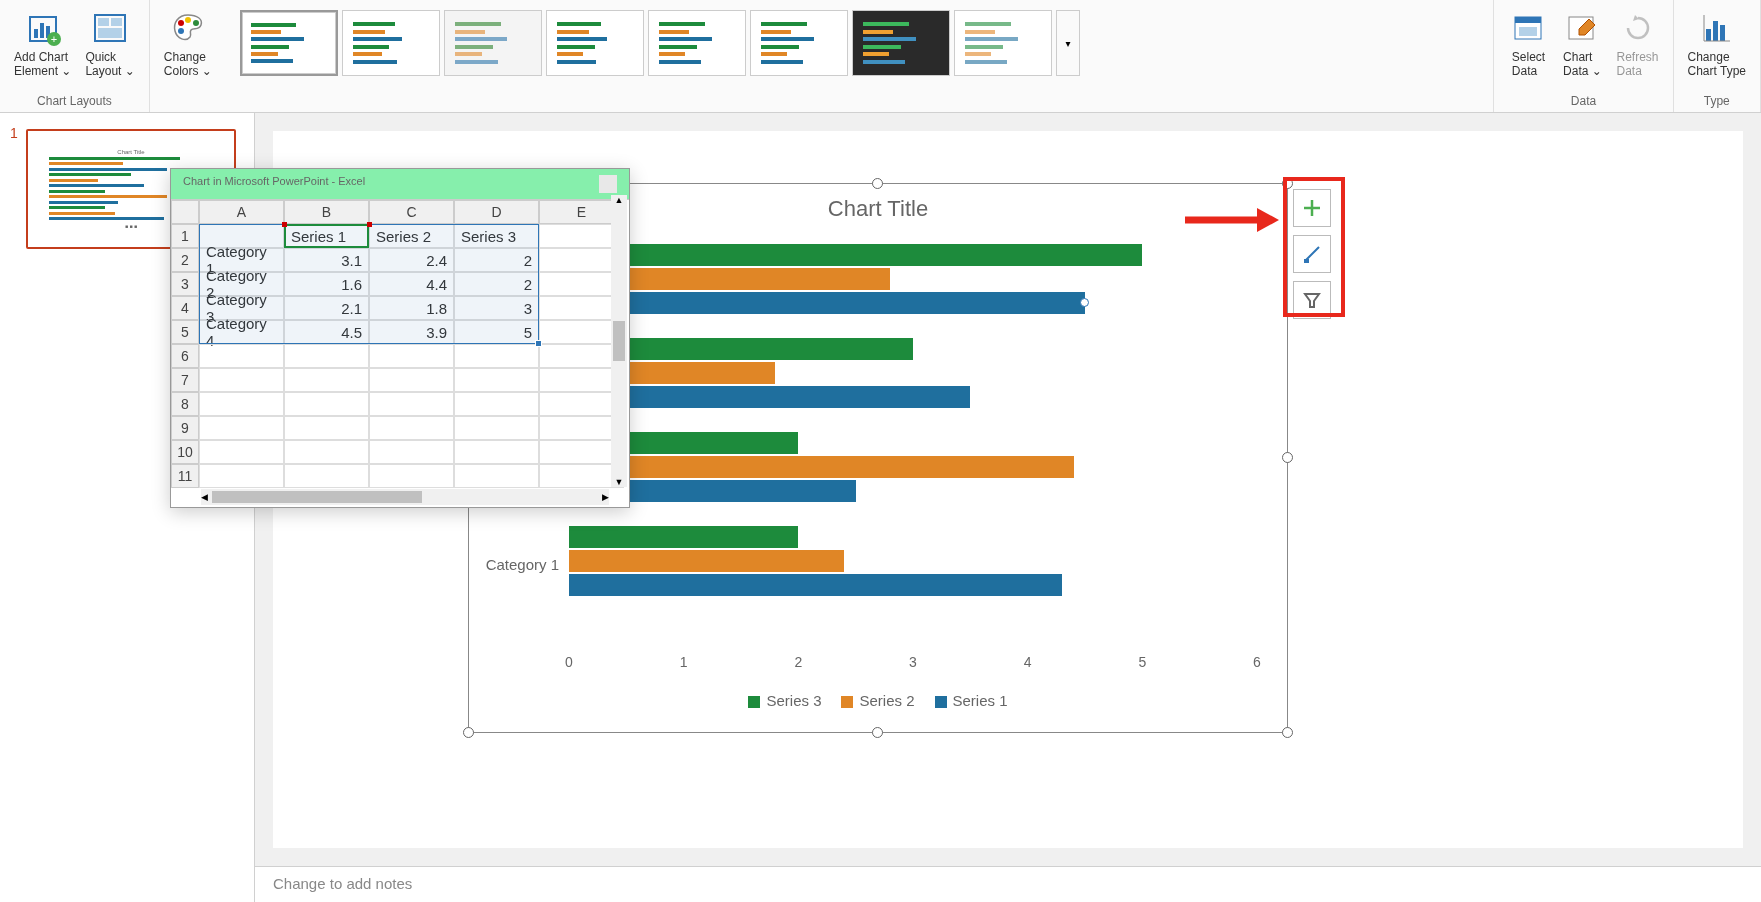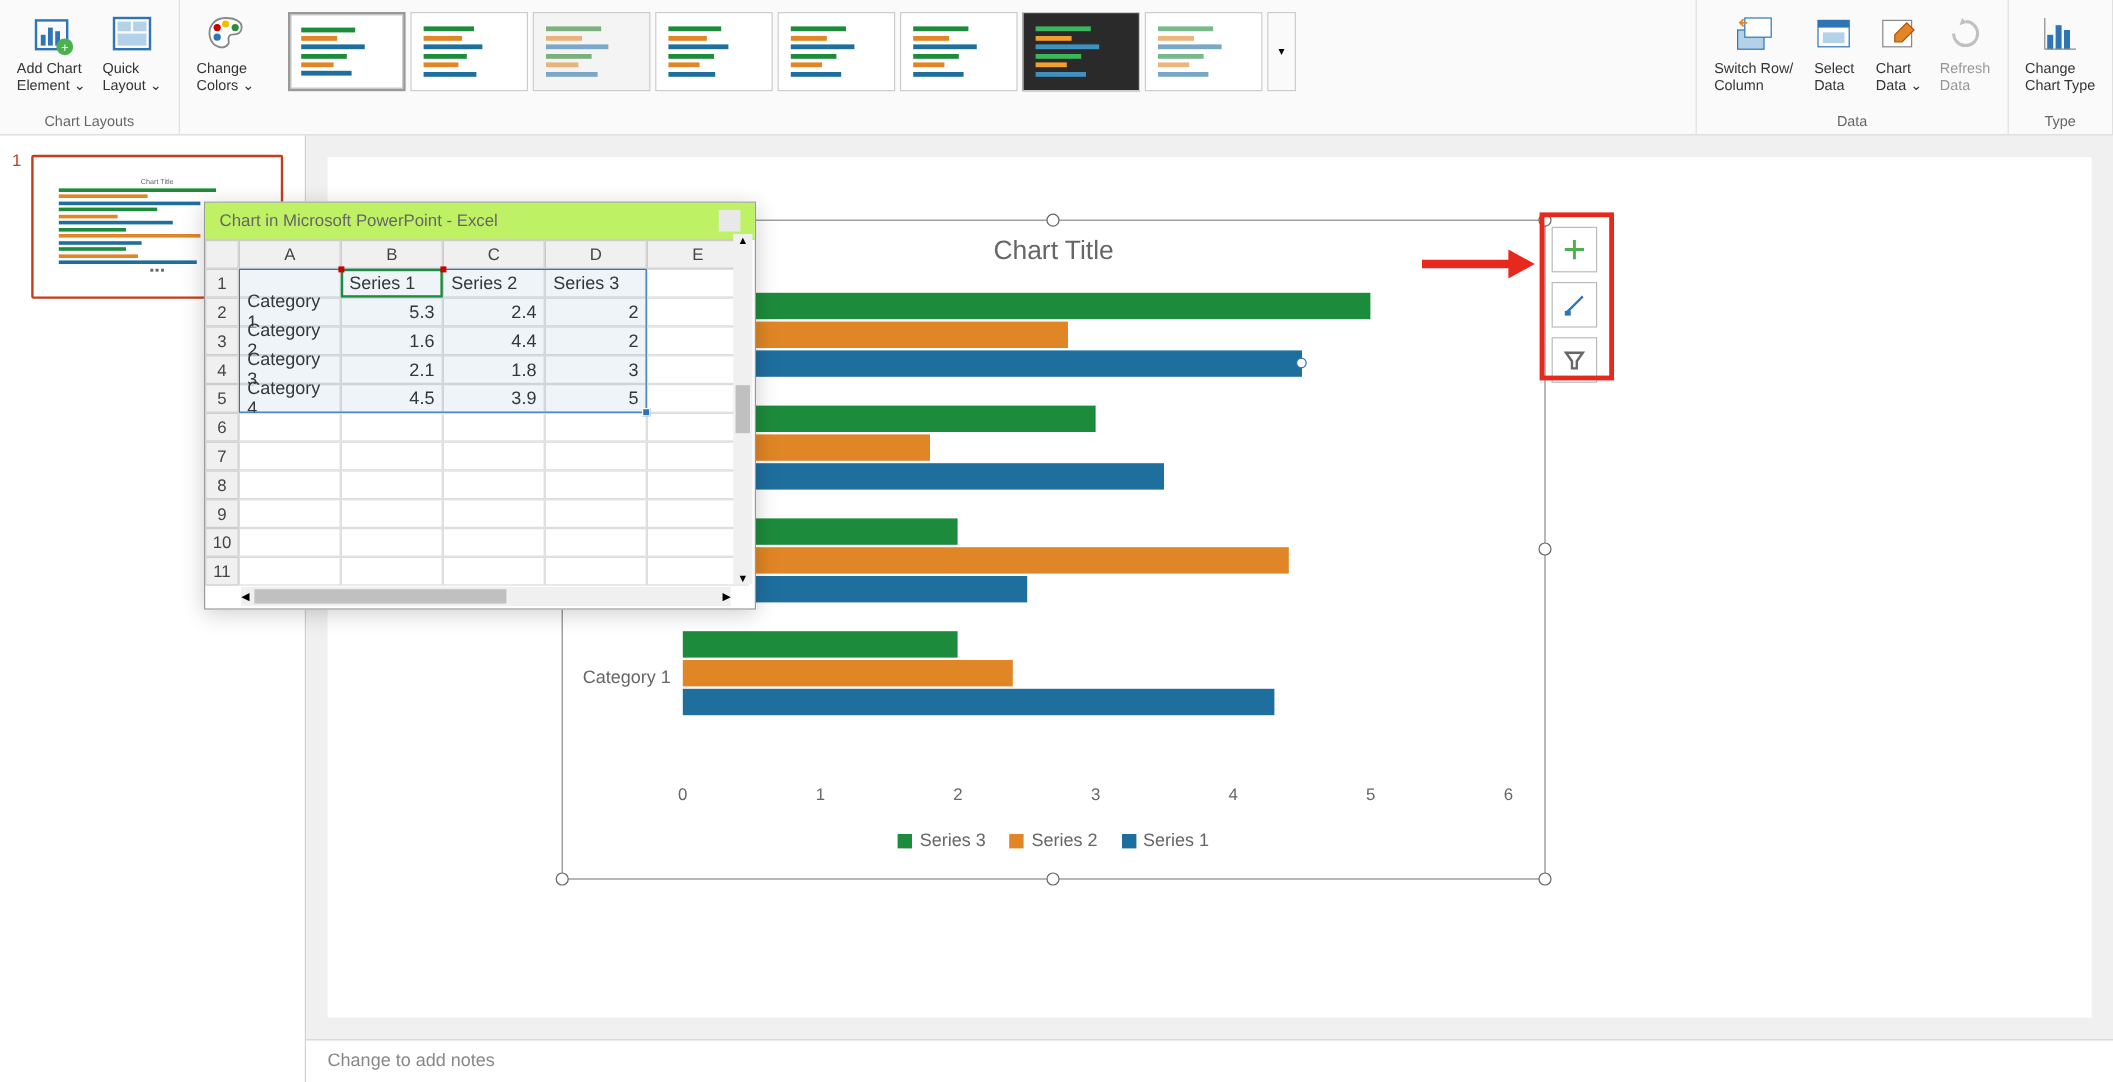--- a/index.html
+++ b/index.html
@@ -47,21 +47,21 @@
 .x-tick{position:absolute;font-size:14px;color:#666;transform:translateX(-50%)}
 .legend{display:flex;justify-content:center;gap:20px;font-size:15px;color:#666;padding:8px}
 .leg-sw{width:12px;height:12px;display:inline-block;margin-right:6px;vertical-align:middle}
 
 .float-btns{position:absolute;left:1020px;top:58px;display:flex;flex-direction:column;gap:8px}
 .fbtn{width:38px;height:38px;background:#fff;border:1px solid #bbb;display:flex;align-items:center;justify-content:center;cursor:pointer}
 .highlight-box{position:absolute;left:1010px;top:46px;width:62px;height:140px;border:4px solid #e8281c;z-index:5}
 .red-arrow{position:absolute;left:908px;top:72px;z-index:5}
 
 .excel-win{position:absolute;left:170px;top:168px;width:460px;height:340px;background:#fff;border:1px solid #999;box-shadow:0 4px 18px rgba(0,0,0,.2);z-index:10}
-.excel-title{background:#bef264;padding:6px 12px;font-size:14px;color:#666;border-bottom:1px solid #ccc;display:flex;justify-content:space-between}
+.excel-title{background:#86efac;padding:6px 12px;font-size:11px;color:#666;border-bottom:1px solid #ccc;display:flex;justify-content:space-between}
 .excel-close{width:18px;height:18px;background:#e8e8e8}
 .excel-grid{display:flex;height:290px}
 .row-hdrs{display:flex;flex-direction:column}
 .grid-body{flex:1;overflow:hidden;position:relative}
 .col-hdrs{display:flex}
 .ghdr{background:#f0f0f0;border:1px solid #ccc;font-size:14px;color:#444;display:flex;align-items:center;justify-content:center}
 .rh{width:28px;height:24px}
 .ch{width:85px;height:24px}
 .gcell{width:85px;height:24px;border:1px solid #ddd;font-size:15px;padding:0 6px;display:flex;align-items:center;color:#333}
 .gcell.num{justify-content:flex-end}
@@ -309,31 +309,20 @@
         </div>
       <div class="styles-more">▾</div>
     </div>
   </div>
 
   <div class="rgroup">
     <div class="rgroup-btns">
       <div class="rbtn">
         <div class="rbtn-icon">
             <svg width="38" height="38">
-              <rect x="6" y="16" width="22" height="16" fill="#b3d1e8" stroke="#2e75b6"></rect>
-              <rect x="12" y="6" width="22" height="16" fill="#fff" stroke="#2e75b6"></rect>
-              <path d="M8 10 L14 10 M11 7 L8 10 L11 13" stroke="#e08626" stroke-width="1.5" fill="none"></path>
-            </svg>
-          </div>
-        <div class="rbtn-label">Switch Row/
-Column</div>
-      </div>
-      <div class="rbtn">
-        <div class="rbtn-icon">
-            <svg width="38" height="38">
               <rect x="6" y="8" width="26" height="22" fill="#fff" stroke="#2e75b6"></rect>
               <rect x="6" y="8" width="26" height="6" fill="#2e75b6"></rect>
               <rect x="10" y="18" width="18" height="9" fill="#b3d1e8"></rect>
             </svg>
           </div>
         <div class="rbtn-label">Select
 Data</div>
       </div>
       <div class="rbtn">
         <div class="rbtn-icon">
@@ -544,21 +533,21 @@
       <div id="grid-rows">
           <div style="display: flex;">
             <div class="gcell"></div>
             <div class="gcell">Series 1</div>
             <div class="gcell">Series 2</div>
             <div class="gcell">Series 3</div>
             <div class="gcell"></div>
           </div>
           <div style="display: flex;">
             <div class="gcell">Category 1</div>
-            <div class="gcell num">5.3</div>
+            <div class="gcell num">3.1</div>
             <div class="gcell num">2.4</div>
             <div class="gcell num">2</div>
             <div class="gcell num"></div>
           </div>
           <div style="display: flex;">
             <div class="gcell">Category 2</div>
             <div class="gcell num">1.6</div>
             <div class="gcell num">4.4</div>
             <div class="gcell num">2</div>
             <div class="gcell num"></div>

